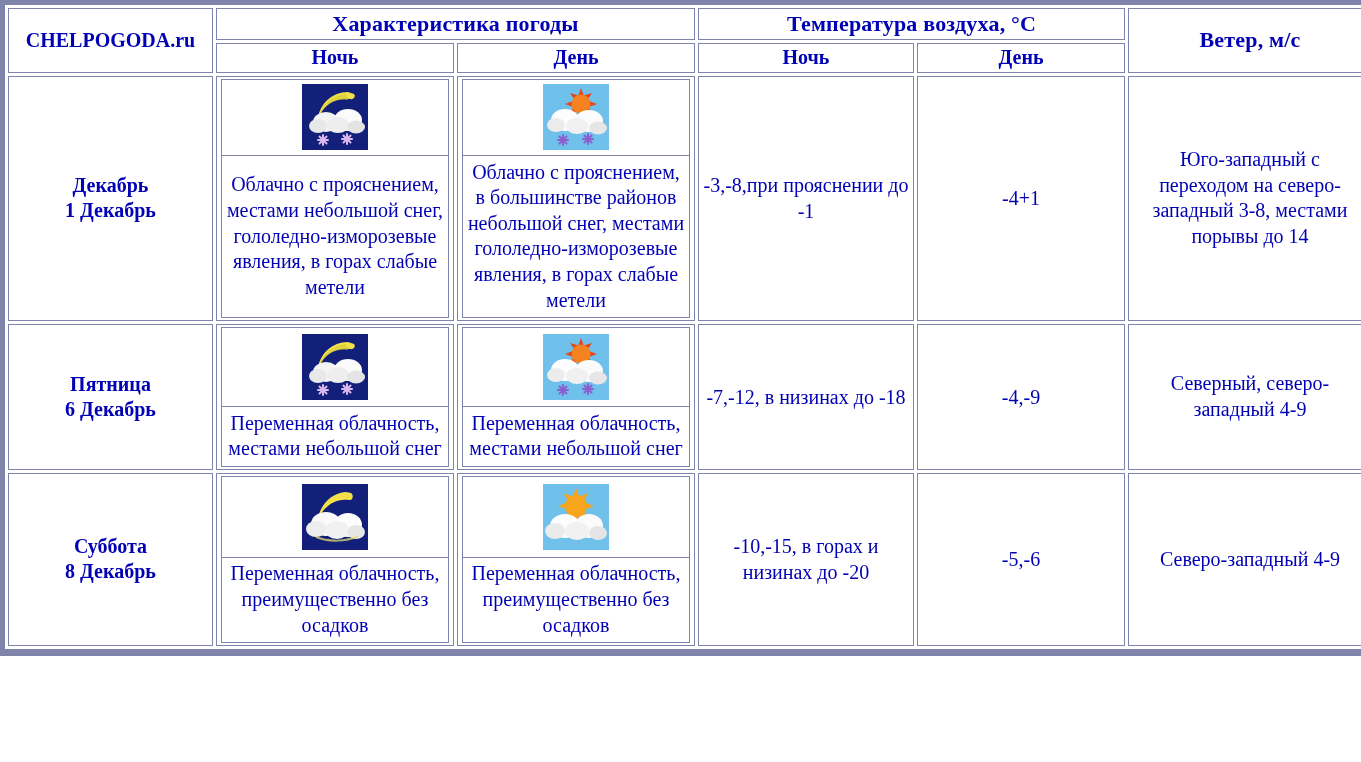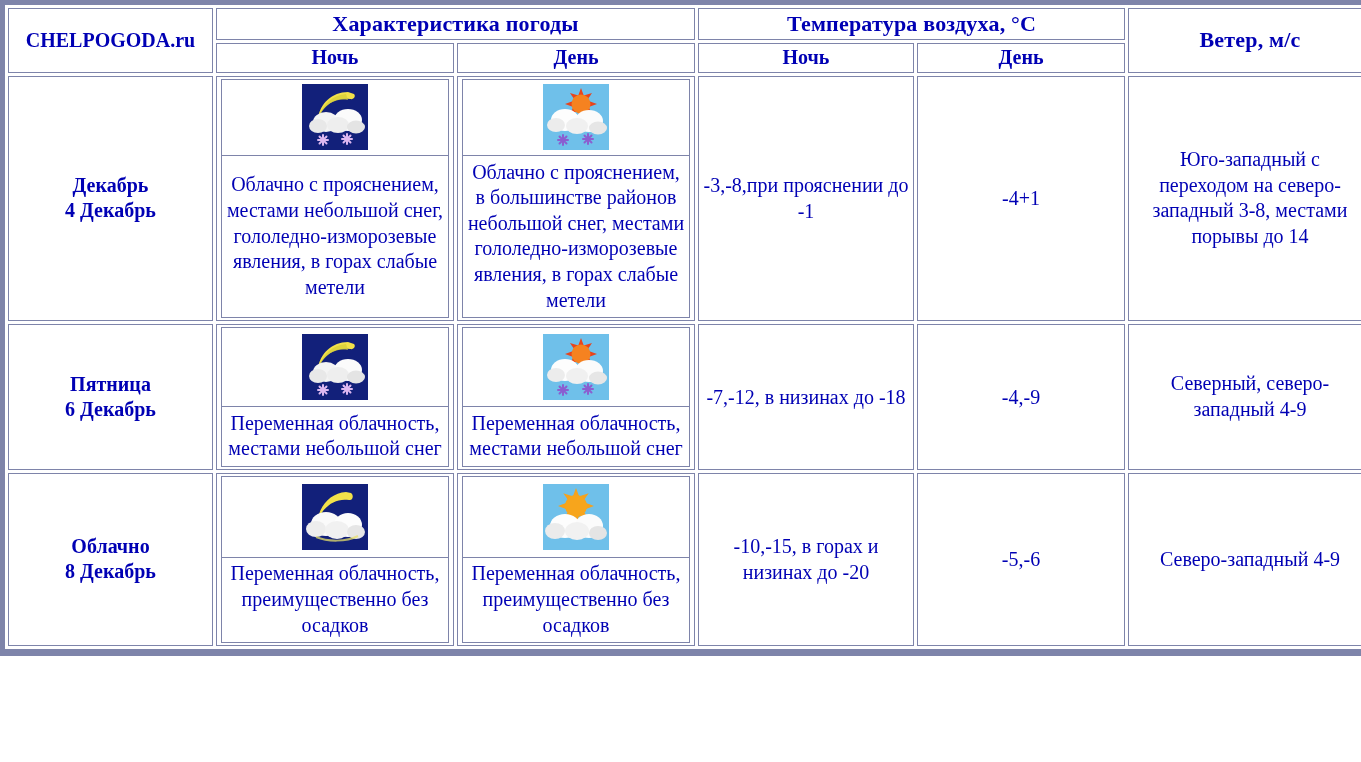--- a/index.html
+++ b/index.html
@@ -143,21 +143,21 @@
         <td class="hdr-sub">Ночь</td>
         <td class="hdr-sub">День</td>
         <td class="hdr-sub">Ночь</td>
         <td class="hdr-sub">День</td>
       </tr>
 
       <tr class="r1">
         <td>
           <div class="daycell">
             <div>Декабрь</div>
-            <div>4 Декабрь</div>
+            <div>1 Декабрь</div>
           </div>
         </td>
 
         <td class="split">
           <div class="inner">
             <div class="icon-box">
               <svg class="wicon" width="66" height="66" viewBox="0 0 66 66" aria-hidden="true">
                 <rect x="0" y="0" width="66" height="66" fill="#12207a"></rect>
                 <path d="M46 8 C30 8 18 20 16 34 C22 20 34 13 48 15 C52 16 54 12 52 10 Z" fill="#f2e14a"></path>
                 <path d="M44 10 C31 11 21 20 18 31 C24 19 35 14 46 16 Z" fill="#d8cf3a" opacity="0.8"></path>
@@ -318,21 +318,21 @@
         </td>
 
         <td class="temp">-7,-12, в низинах до -18</td>
         <td class="temp">-4,-9</td>
         <td class="wind">Северный, северо-западный 4-9</td>
       </tr>
 
       <tr class="r3">
         <td>
           <div class="daycell">
-            <div>Облачно</div>
+            <div>Суббота</div>
             <div>8 Декабрь</div>
           </div>
         </td>
 
         <td class="split">
           <div class="inner">
             <div class="icon-box">
               <svg class="wicon" width="66" height="66" viewBox="0 0 66 66" aria-hidden="true">
                 <rect x="0" y="0" width="66" height="66" fill="#12207a"></rect>
                 <path d="M44 8 C29 9 18 21 16 35 C23 21 34 14 47 16 C51 17 52 11 49 9 Z" fill="#f2e14a"></path>

